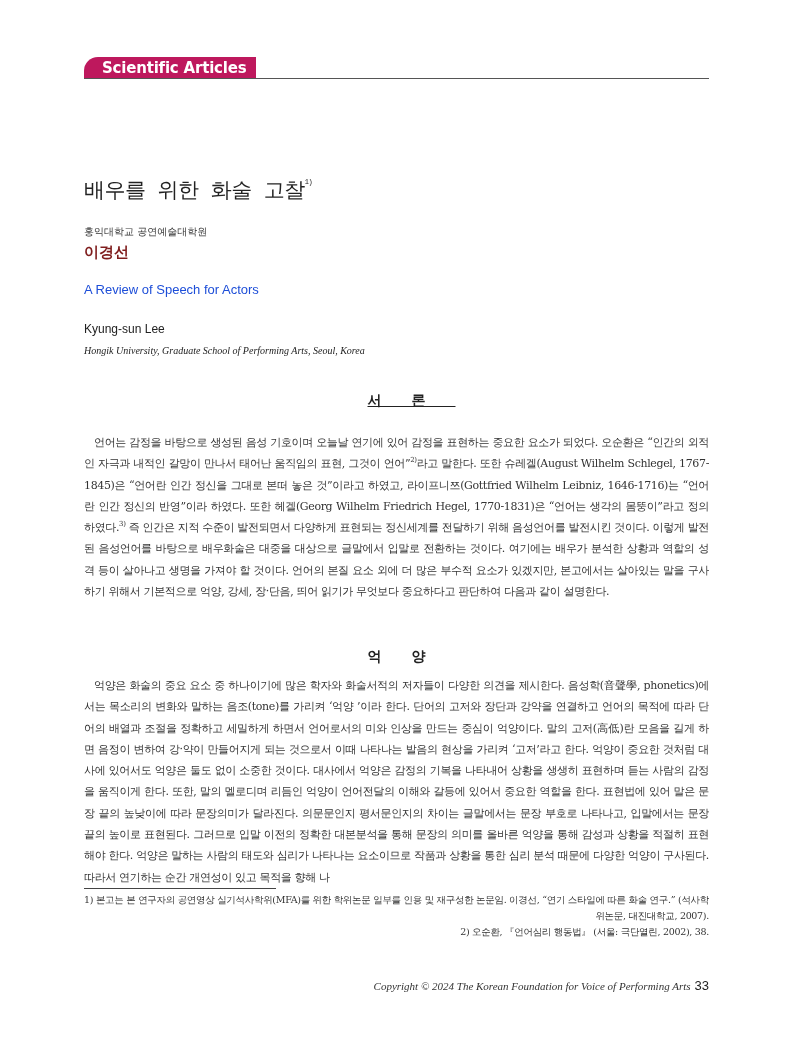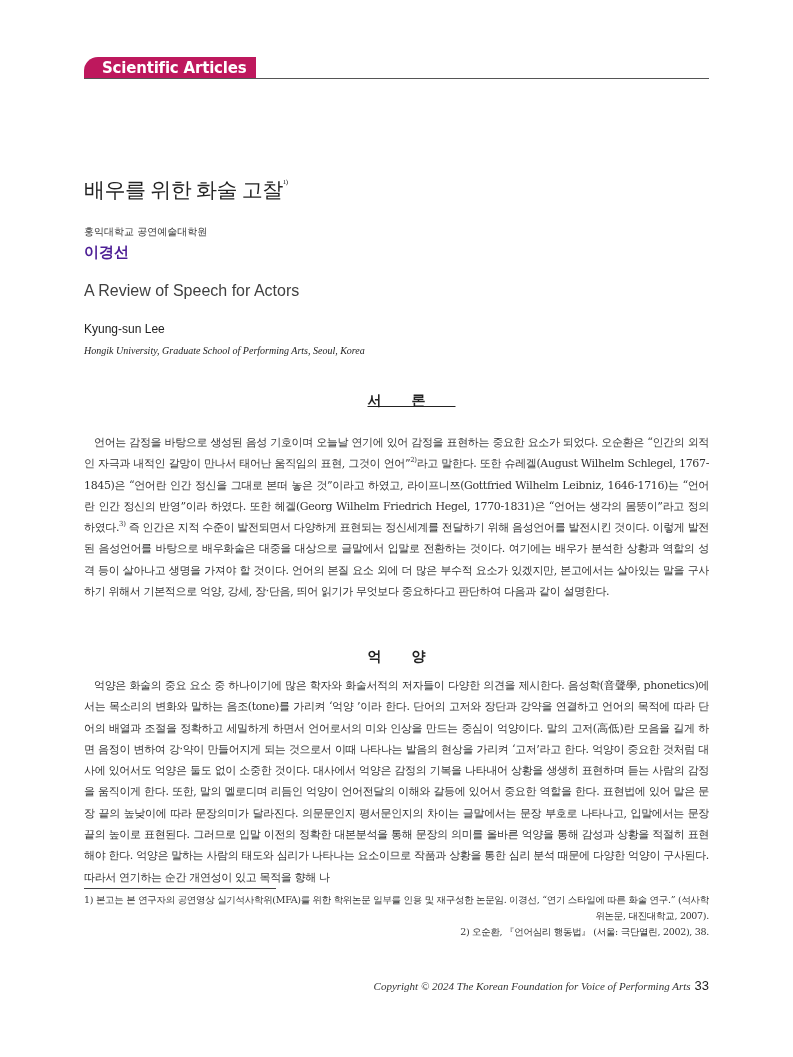--- a/index.html
+++ b/index.html
@@ -5,25 +5,25 @@
   html, body { margin:0; padding:0; background:#ffffff; }
   body { width:793px; height:1057px; position:relative; overflow:hidden; color:#222; }
   .page { position:absolute; left:0; top:0; width:793px; height:1057px; }
   .header-tab {
     position:absolute; left:84px; top:57px; width:172px; height:22px;
     background:#be185d; border-top-left-radius:14px;
     color:#fff; font-family:"DejaVu Sans", sans-serif; font-weight:bold; font-size:15px;
     line-height:22px; padding-left:18px; box-sizing:border-box; letter-spacing:-0.2px;
   }
   .header-rule { position:absolute; left:84px; top:78px; width:625px; height:1px; background:#555; }
-  .title-ko { position:absolute; left:84px; top:176px; font-family:Liberation Serif, serif; font-size:21px; color:#222; letter-spacing:-0.5px; }
+  .title-ko { position:absolute; left:84px; top:176px; font-family:Liberation Mono, monospace; font-size:21px; color:#222; letter-spacing:-0.5px; }
   .title-ko sup { font-size:7px; vertical-align:top; position:relative; top:2px; }
   .affil-ko { position:absolute; left:84px; top:225px; font-family:"DejaVu Sans", sans-serif; font-size:10px; color:#333; }
-  .author-ko { position:absolute; left:84px; top:243px; font-family:"DejaVu Sans", sans-serif; font-size:15px; font-weight:bold; color:#4c1d95; }
-  .title-en { position:absolute; left:84px; top:282px; font-family:"Liberation Sans", sans-serif; font-size:16px; color:#404040; }
+  .author-ko { position:absolute; left:84px; top:243px; font-family:"DejaVu Sans", sans-serif; font-size:15px; font-weight:bold; color:#7f1d1d; }
+  .title-en { position:absolute; left:84px; top:282px; font-family:"Liberation Sans", sans-serif; font-size:13px; color:#1d4ed8; }
   .author-en { position:absolute; left:84px; top:322px; font-family:"Liberation Sans", sans-serif; font-size:12px; color:#222; }
   .affil-en { position:absolute; left:84px; top:345px; font-family:Liberation Serif, serif; font-size:10px; font-style:italic; color:#222; }
   .section-head { position:absolute; left:84px; width:625px; text-align:center; font-family:"DejaVu Sans", sans-serif; font-size:14px; font-weight:bold; color:#222; letter-spacing:30px; text-indent:30px; }
   .para { position:absolute; left:84px; width:625px; font-family:"DejaVu Serif", serif; font-size:11px; line-height:21.3px; color:#333; text-align:justify; text-indent:10px; letter-spacing:-0.35px; }
   .para sup { font-size:7px; line-height:0; }
   .fn-rule { position:absolute; left:84px; top:888px; width:192px; height:1px; background:#444; }
   .footnotes { position:absolute; left:84px; top:892px; width:625px; font-family:"DejaVu Serif", serif; font-size:9.5px; line-height:16px; color:#333; letter-spacing:-0.3px; }
   .fn { padding-left:10px; text-indent:-10px;text-align:right; }
   .footer { position:absolute; right:84px; top:978px; font-family:"Liberation Serif", serif; font-style:italic; font-size:11px; color:#333; }
   .page-num { font-family:"Liberation Sans", sans-serif; font-style:normal; font-size:13px; color:#222; margin-left:4px;margin-top:48px; }

